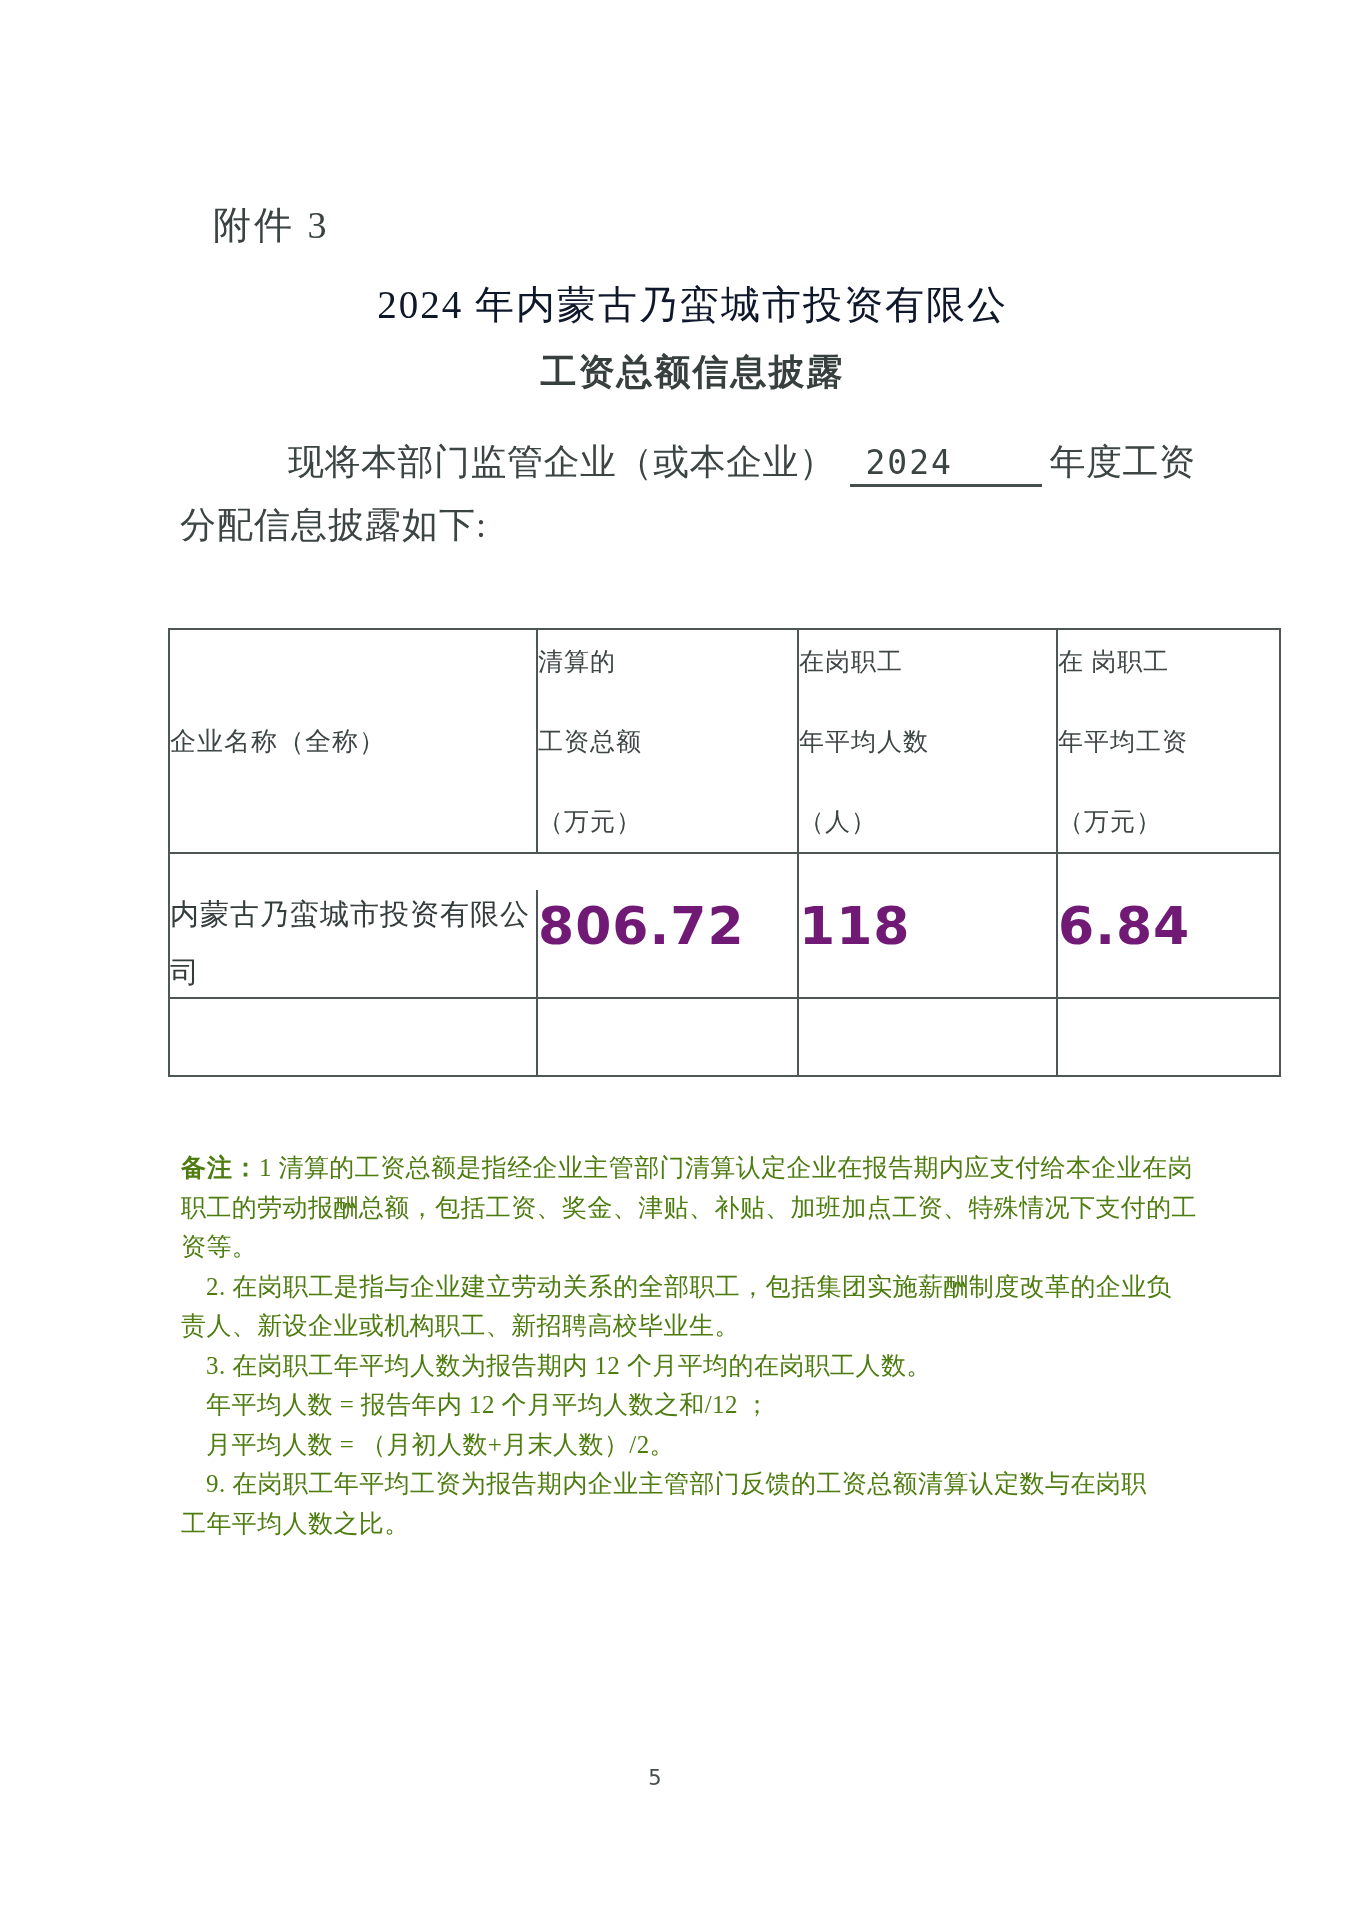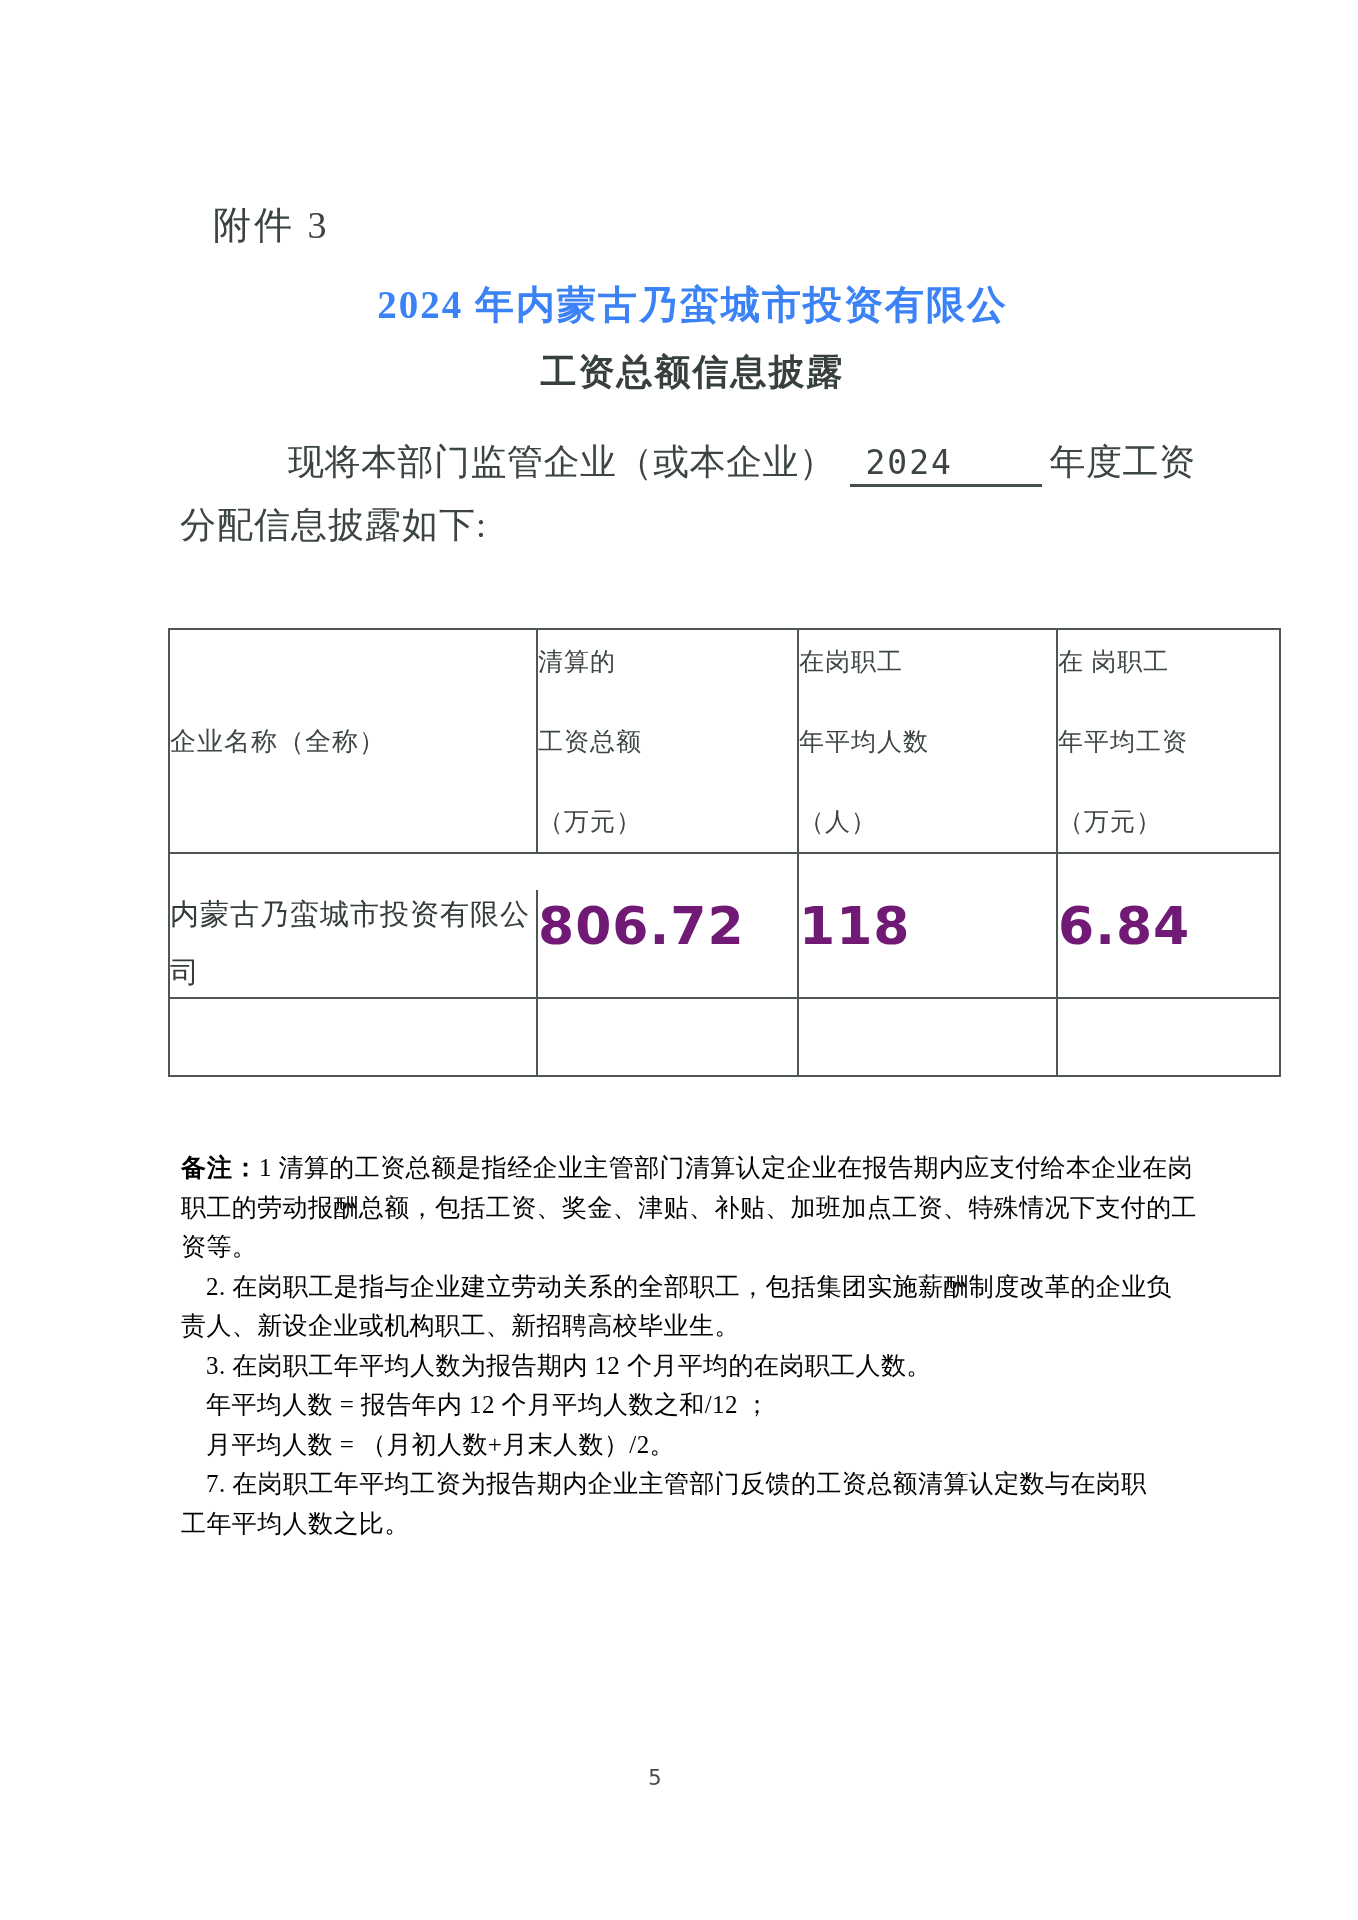--- a/index.html
+++ b/index.html
@@ -28,23 +28,23 @@
   }
   .title-block {
     position: absolute;
     left: 170px;
     width: 1045px;
     text-align: center;
   }
   .title-line-1 {
     top: 278px;
     font-size: 39px;
-    font-weight: bold;
+    font-weight: normal;
     letter-spacing: 2px;
-    color: #3b82f6;
+    color: #0f172a;
   }
   .title-line-2 {
     top: 348px;
     font-size: 36px;
     font-weight: bold;
     letter-spacing: 2px;
     color: #38403f;
   }
   
   .intro-line-1 {
@@ -124,21 +124,21 @@
   }
   
   .notes {
     position: absolute;
     left: 181px;
     top: 1148px;
     width: 1035px;
     font-size: 25px;
     line-height: 39.5px;
     letter-spacing: 0.4px;
-    color: #000000;
+    color: #4d7c0f;
   }
   .note-line { white-space: nowrap; }
   .note-line.indent { padding-left: 25px; }
   .note-label { font-weight: bold; letter-spacing: 1px; }
   
   .page-number {
     position: absolute;
     left: 180px;
     top: 1766px;
     width: 950px;
@@ -198,19 +198,19 @@
 
   <div class="notes">
     <div class="note-line"><span class="note-label">备注：</span><span>1 清算的工资总额是指经企业主管部门清算认定企业在报告期内应支付给本企业在岗</span></div>
     <div class="note-line">职工的劳动报酬总额，包括工资、奖金、津贴、补贴、加班加点工资、特殊情况下支付的工</div>
     <div class="note-line">资等。</div>
     <div class="note-line indent">2. 在岗职工是指与企业建立劳动关系的全部职工，包括集团实施薪酬制度改革的企业负</div>
     <div class="note-line">责人、新设企业或机构职工、新招聘高校毕业生。</div>
     <div class="note-line indent">3. 在岗职工年平均人数为报告期内 12 个月平均的在岗职工人数。</div>
     <div class="note-line indent">年平均人数 = 报告年内 12 个月平均人数之和/12 ；</div>
     <div class="note-line indent">月平均人数 = （月初人数+月末人数）/2。</div>
-    <div class="note-line indent">7. 在岗职工年平均工资为报告期内企业主管部门反馈的工资总额清算认定数与在岗职</div>
+    <div class="note-line indent">9. 在岗职工年平均工资为报告期内企业主管部门反馈的工资总额清算认定数与在岗职</div>
     <div class="note-line">工年平均人数之比。</div>
   </div>
 
   <div class="page-number">5</div>
 
 </div>
 
 </body></html>

